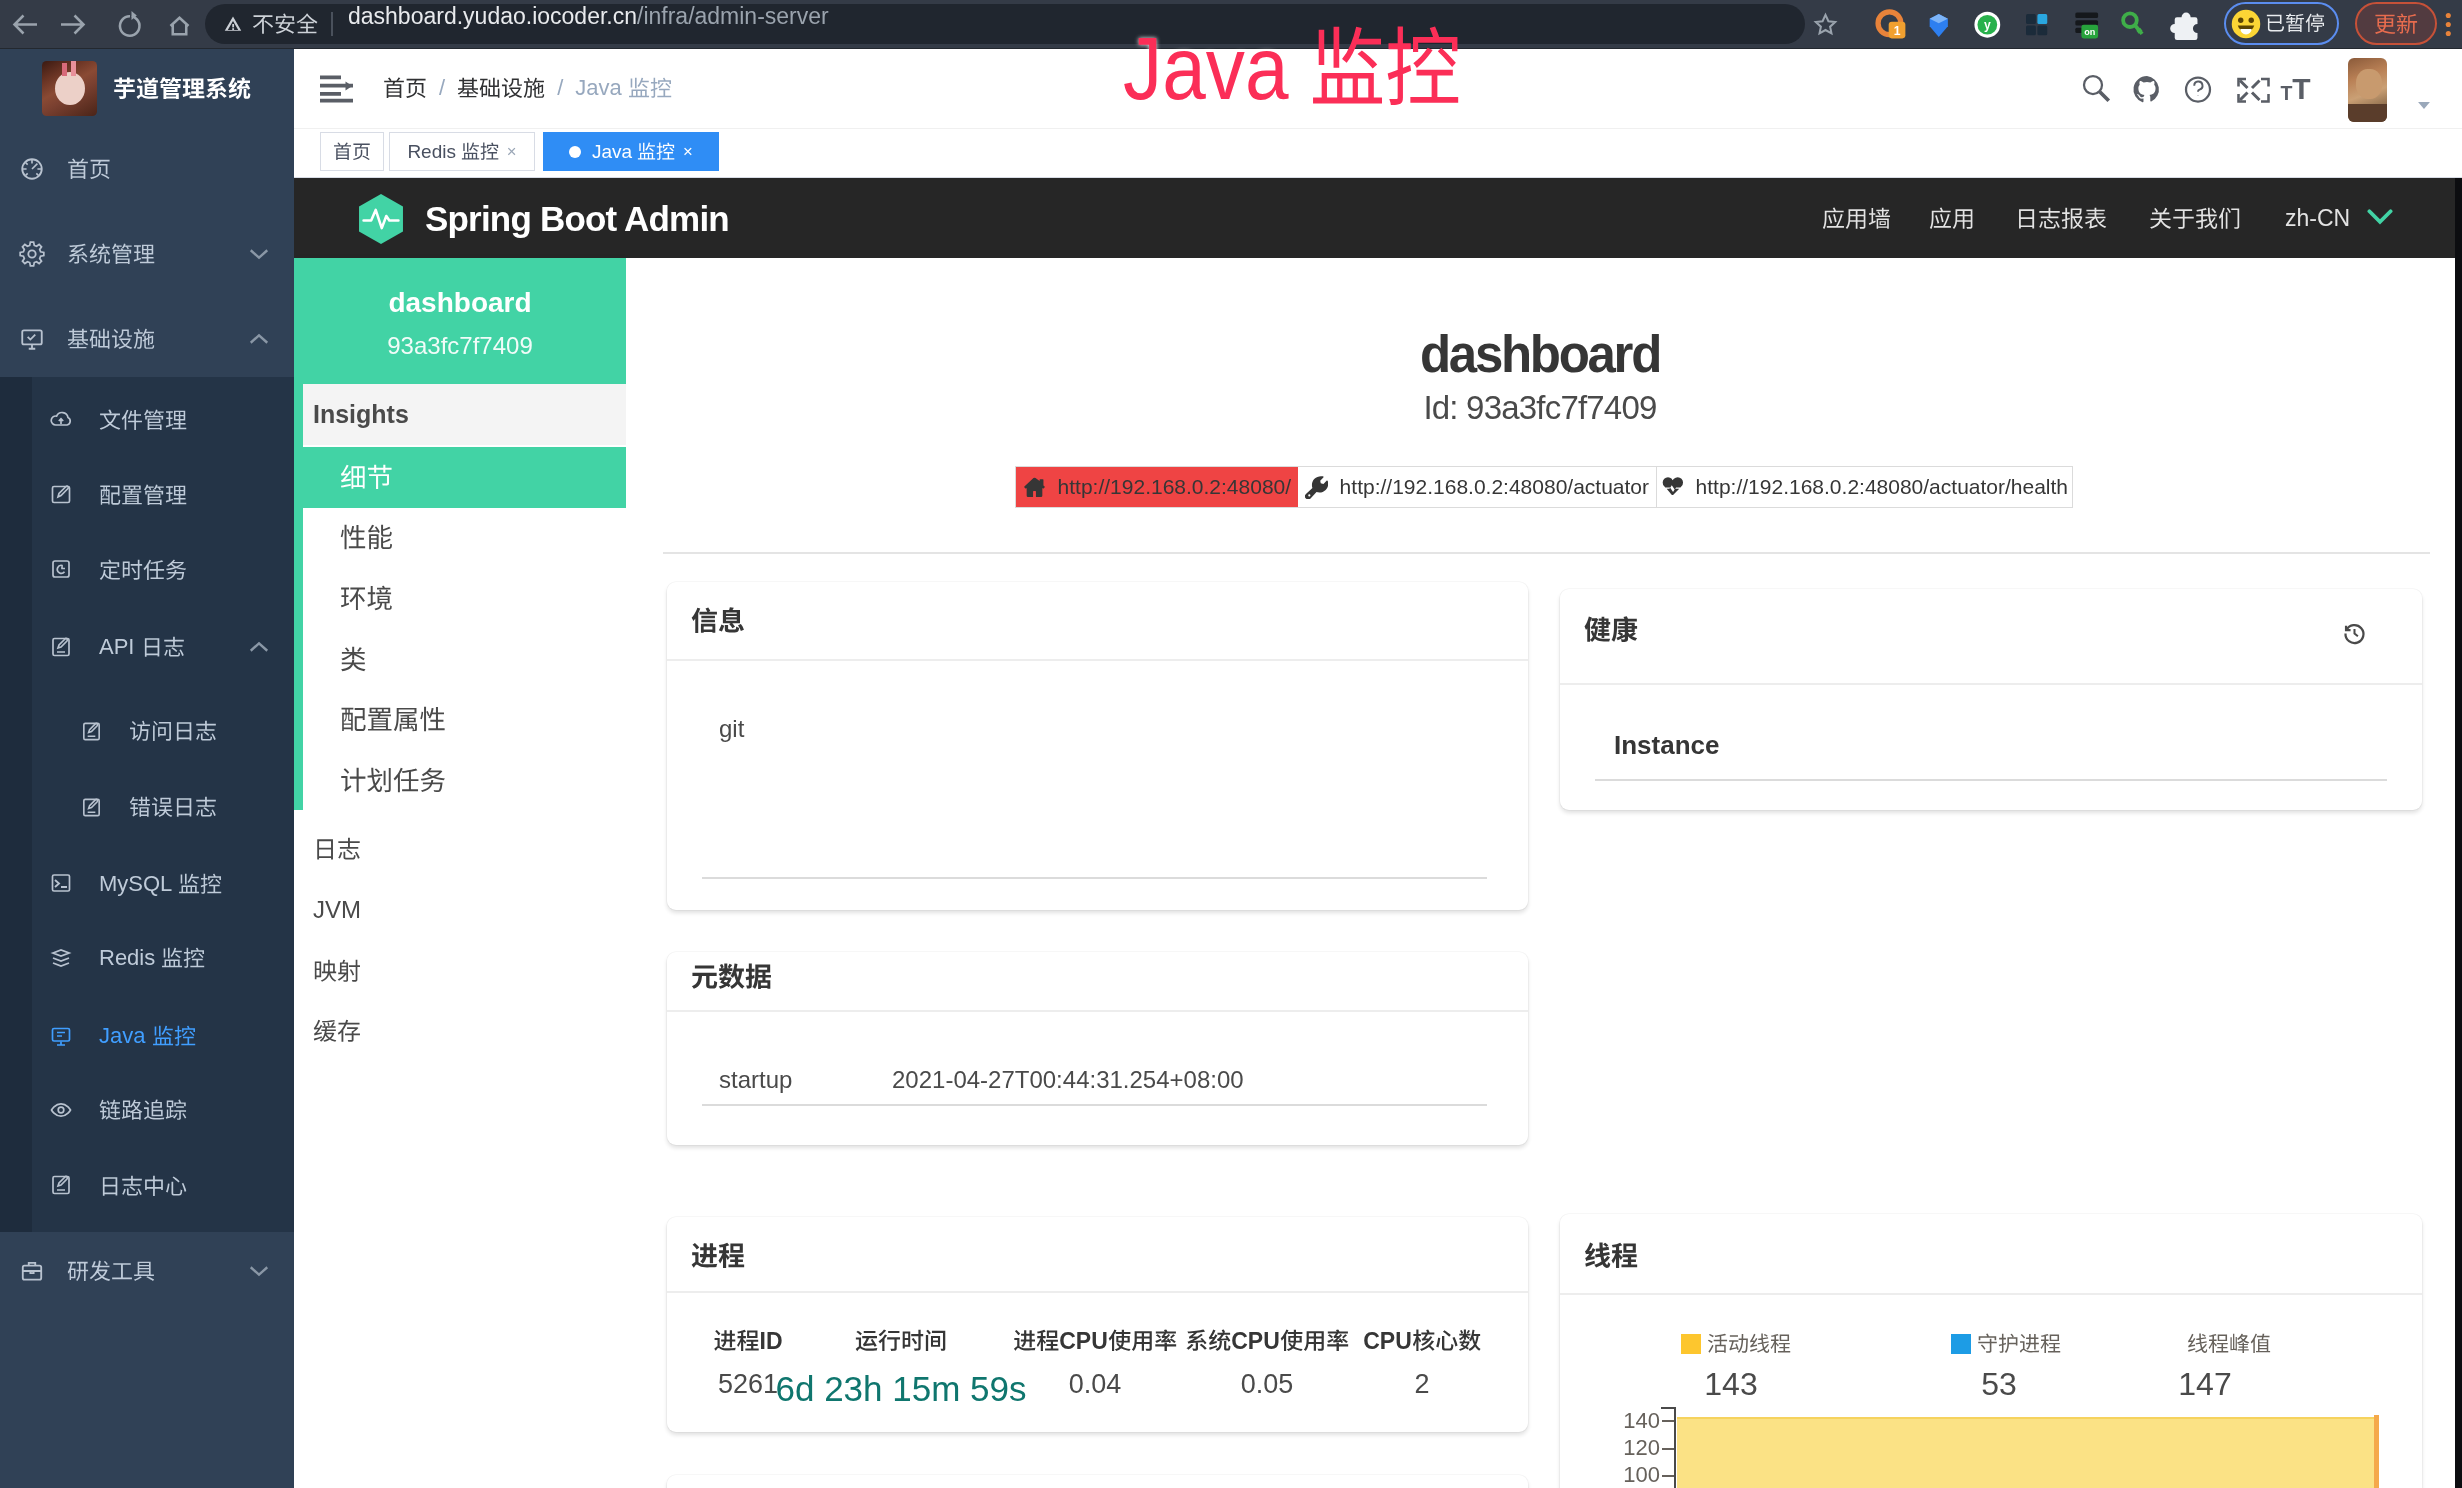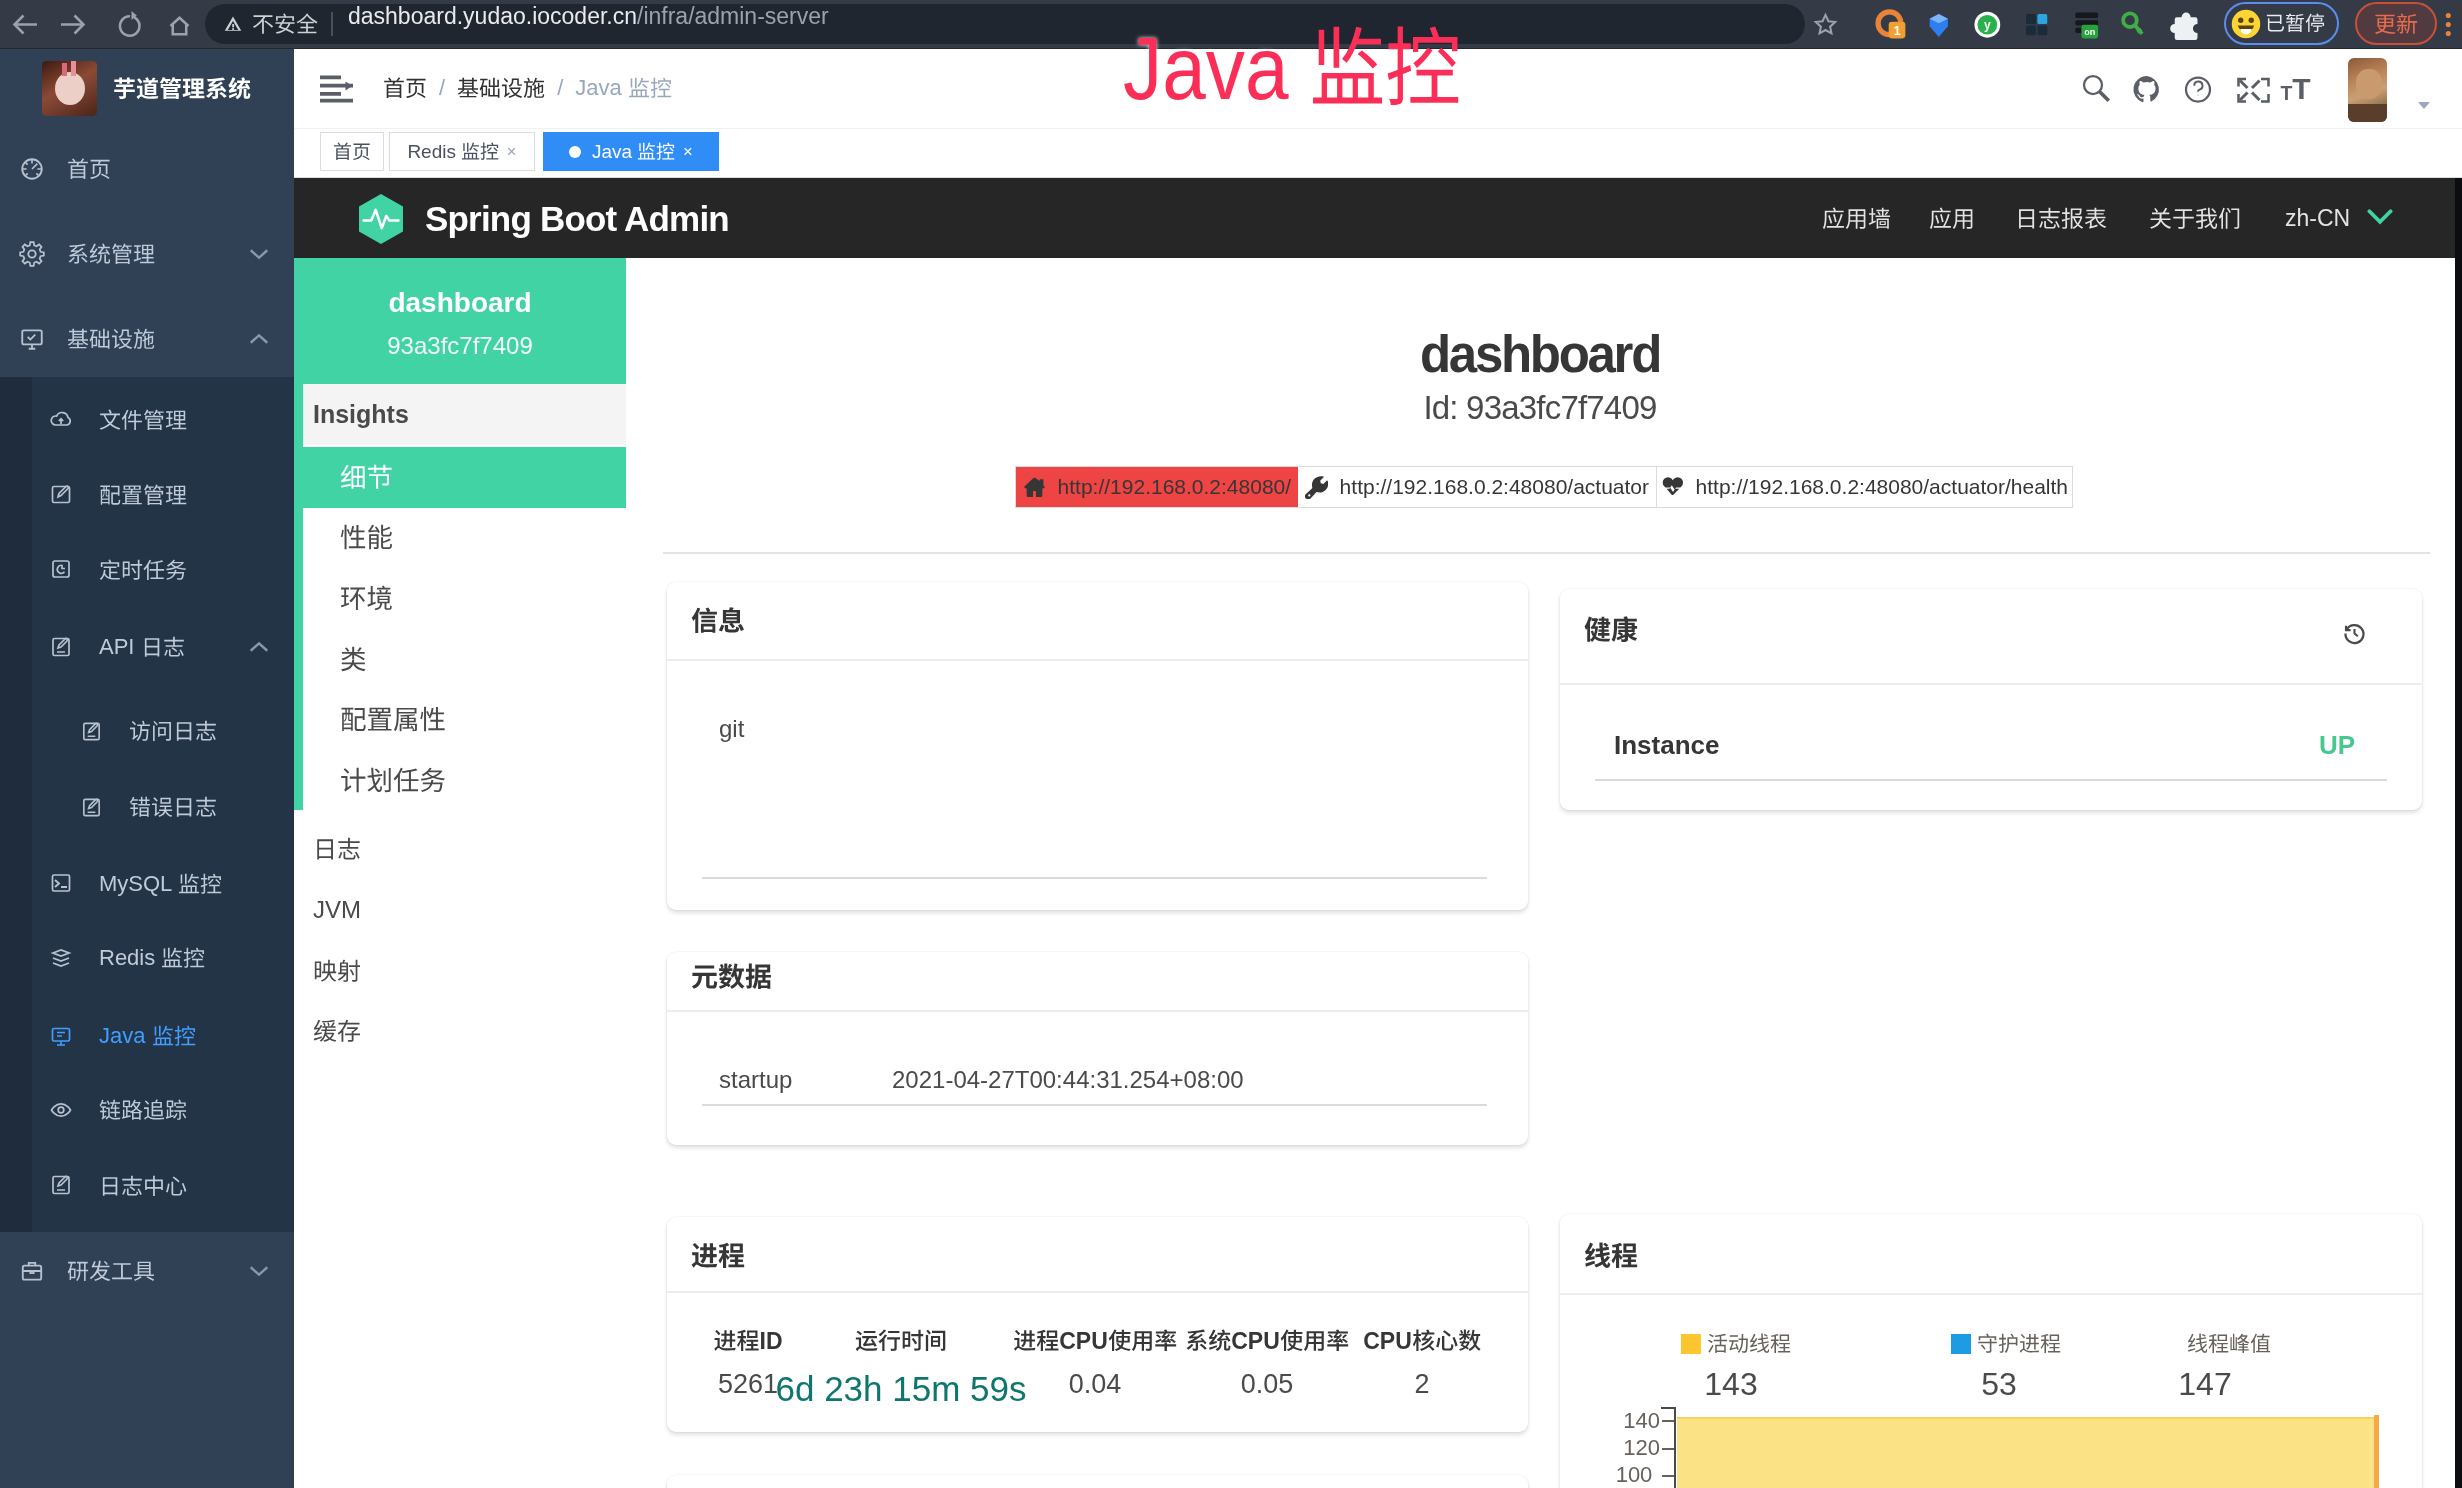--- a/index.html
+++ b/index.html
@@ -572,21 +572,20 @@
           <use href="#zb5EB7" x="1000"></use>
         </g>
       </svg></div>
     <div class="cdiv" style="top:94px"></div>
     <svg class="a" style="left:781px;top:31px" width="27" height="27" viewBox="0 0 24 24" fill="none" stroke="#4a4a4a" stroke-width="2">
       <path d="M4.5 5v4h4"></path>
       <path d="M4.8 9A8 8 0 1 1 4 12"></path>
       <path d="M12 8v4l3 2.5" stroke-width="1.8"></path>
     </svg>
     <div class="a" style="left:54px;top:141px;font-size:26px;font-weight:bold;color:#363636">Instance</div>
-    <div class="a" style="left:0;top:141px;width:795px;text-align:right;font-size:26px;font-weight:bold;color:#48c78e">UP</div>
     <div class="a" style="left:35px;top:190px;width:792px;height:1.5px;background:#dbdbdb"></div>
   </div>
 <div class="card" style="left:667px;top:952px;width:861px;height:193px">
     <div class="chead" style="top:10px"><svg class="z " style="width:3.00em" viewBox="0 -870 3000 1000">
         <g transform="scale(1,-1)">
           <use href="#zb5143" x="0"></use>
           <use href="#zb6570" x="1000"></use>
           <use href="#zb636E" x="2000"></use>
         </g>
       </svg></div>
@@ -699,21 +698,21 @@
     <div class="a" style="left:645px;top:152px;transform:translateX(-50%);font-size:32px;color:#4a4a4a;white-space:nowrap">147</div>
   </div>
 <div class="a" style="left:1677px;top:1417px;width:698px;height:72px;background:#fbe285;border-top:2.3px solid #f6d35e"></div>
 <div class="a" style="left:2374px;top:1415px;width:4.6px;height:74px;background:#f5a94b"></div>
 <div class="a" style="left:1674px;top:1408px;width:2.3px;height:80px;background:#4a4a4a"></div>
 <div class="a" style="left:1661px;top:1407px;width:15px;height:2.3px;background:#4a4a4a"></div>
 <div class="a" style="left:1608px;top:1408px;width:52px;text-align:right;font-size:22px;color:#66615b">140</div>
 <div class="a" style="left:1662px;top:1420px;width:12px;height:2.3px;background:#66615b"></div>
 <div class="a" style="left:1608px;top:1435px;width:52px;text-align:right;font-size:22px;color:#66615b">120</div>
 <div class="a" style="left:1662px;top:1448px;width:12px;height:2.3px;background:#66615b"></div>
-<div class="a" style="left:1608px;top:1462px;width:52px;text-align:center;font-size:22px;color:#66615b">100</div>
+<div class="a" style="left:1608px;top:1462px;width:52px;text-align:right;font-size:22px;color:#66615b">100</div>
 <div class="a" style="left:1662px;top:1475px;width:12px;height:2.3px;background:#66615b"></div>
 <div class="card" style="left:667px;top:1475px;width:861px;height:13.7px;border-radius:9px 9px 0 0"></div>
 <div class="a" style="left:2455px;top:178px;width:7.6px;height:1310px;background:#0c0d10"></div>
 <svg width="0" height="0" style="position:absolute">
     <defs>
       <path id="zb4F7F" d="M332 751H969V643H332ZM462 475V376H827V475ZM353 572H943V278H353ZM447 267Q493 196 569 144Q645 93 750 62Q855 31 985 19Q972 6 959 -13Q945 -32 933 -52Q922 -72 914 -88Q779 -70 672 -29Q564 11 484 78Q405 144 349 238ZM584 843H703V387Q703 326 695 267Q687 209 666 156Q646 102 608 56Q570 10 510 -27Q450 -64 364 -89Q358 -76 345 -58Q331 -39 317 -20Q303 -2 290 10Q371 28 424 57Q478 85 510 122Q542 159 558 201Q574 244 579 291Q584 338 584 388ZM256 852 367 816Q333 731 287 647Q240 562 187 486Q133 411 76 354Q71 369 60 392Q49 415 36 439Q23 463 13 477Q61 523 106 583Q152 643 190 712Q228 781 256 852ZM158 574 272 688 272 687V-92H158Z"></path>
       <path id="zb4FE1" d="M383 543H887V449H383ZM383 397H887V304H383ZM443 39H828V-57H443ZM313 693H961V596H313ZM368 247H900V-85H794V152H470V-88H368ZM539 813 641 852Q661 821 682 784Q703 747 714 719L609 673Q599 701 579 741Q559 781 539 813ZM235 846 342 813Q313 729 272 644Q231 560 184 485Q136 410 85 352Q80 366 69 388Q58 411 46 433Q34 456 24 470Q66 516 105 576Q145 637 178 706Q212 775 235 846ZM158 568 267 677 268 676V-93H158Z"></path>
       <path id="zb5065" d="M180 848 288 818Q265 733 232 647Q199 561 159 484Q119 407 74 348Q70 363 61 387Q51 412 40 437Q29 462 20 478Q71 547 113 646Q154 744 180 848ZM120 558 223 661 224 660V-88H120ZM653 842H751V51H653ZM504 644H971V557H504ZM517 236H940V143H517ZM538 373H914V283H538ZM280 786H440V685H280ZM335 330Q360 234 401 174Q441 115 493 83Q545 52 608 41Q670 30 740 30Q756 30 786 30Q816 30 852 30Q888 30 920 30Q952 30 972 31Q961 13 950 -18Q939 -49 935 -71H895H734Q648 -71 573 -57Q499 -42 438 -2Q377 37 330 111Q283 185 252 303ZM545 775H910V421H545V504H820V692H545ZM340 493H441V402H310ZM421 493H440L459 495L521 482Q503 261 447 121Q391 -19 297 -89Q289 -78 274 -64Q260 -49 245 -36Q230 -23 218 -17Q309 45 358 165Q407 284 421 474ZM291 370Q287 380 279 396Q270 412 261 428Q252 443 244 453Q259 458 278 477Q297 497 311 520Q321 536 340 576Q360 616 382 670Q403 723 418 779V783L457 799L525 754Q491 662 449 576Q406 489 367 426V424Q367 424 355 418Q344 413 329 405Q314 396 302 387Q291 378 291 370Z"></path>
       <path id="zb5143" d="M561 431H685V84Q685 55 691 48Q698 40 723 40Q728 40 740 40Q752 40 767 40Q781 40 794 40Q806 40 814 40Q831 40 839 53Q848 65 852 102Q856 138 858 210Q871 200 891 190Q911 180 932 172Q953 164 969 160Q963 70 949 20Q934 -31 905 -52Q876 -72 825 -72Q816 -72 800 -72Q783 -72 764 -72Q745 -72 728 -72Q712 -72 703 -72Q647 -72 616 -58Q585 -43 573 -9Q561 25 561 83ZM53 507H950V391H53ZM144 779H858V664H144ZM282 415H411Q405 333 391 259Q377 185 346 120Q315 56 257 4Q199 -49 105 -87Q95 -64 73 -35Q51 -7 31 11Q113 41 161 83Q209 126 234 177Q259 229 268 289Q277 350 282 415Z"></path>
       <path id="zb5EB7" d="M242 493H823V409H242ZM283 616H879V280H272V361H766V535H283ZM510 682H632V25Q632 -19 620 -41Q608 -64 578 -76Q547 -87 503 -89Q459 -92 395 -92Q392 -70 381 -42Q371 -14 359 6Q384 5 410 5Q437 4 457 4Q478 5 486 5Q500 5 505 10Q510 15 510 26ZM245 224 308 290Q331 278 358 261Q385 245 411 229Q436 213 453 200L387 127Q372 141 347 158Q323 175 296 192Q269 210 245 224ZM837 282 925 211Q878 181 828 152Q777 123 735 104L667 164Q694 179 725 199Q757 220 786 242Q816 264 837 282ZM626 279Q657 222 706 175Q756 129 823 97Q891 64 971 47Q953 31 933 2Q913 -26 901 -48Q817 -24 749 19Q681 62 629 122Q577 182 543 257ZM201 68Q242 82 295 102Q349 122 409 145Q469 168 529 192L549 110Q471 73 391 36Q312 0 245 -29ZM166 772H957V667H166ZM110 772H224V481Q224 419 220 346Q216 272 205 194Q194 117 173 45Q152 -27 118 -86Q108 -76 90 -63Q72 -49 53 -38Q34 -26 21 -21Q52 33 70 97Q88 161 96 228Q105 296 107 361Q110 425 110 481ZM460 831 580 860Q598 832 616 797Q634 762 644 737L520 701Q512 727 495 764Q477 801 460 831ZM821 503H967V401H821Z"></path>

